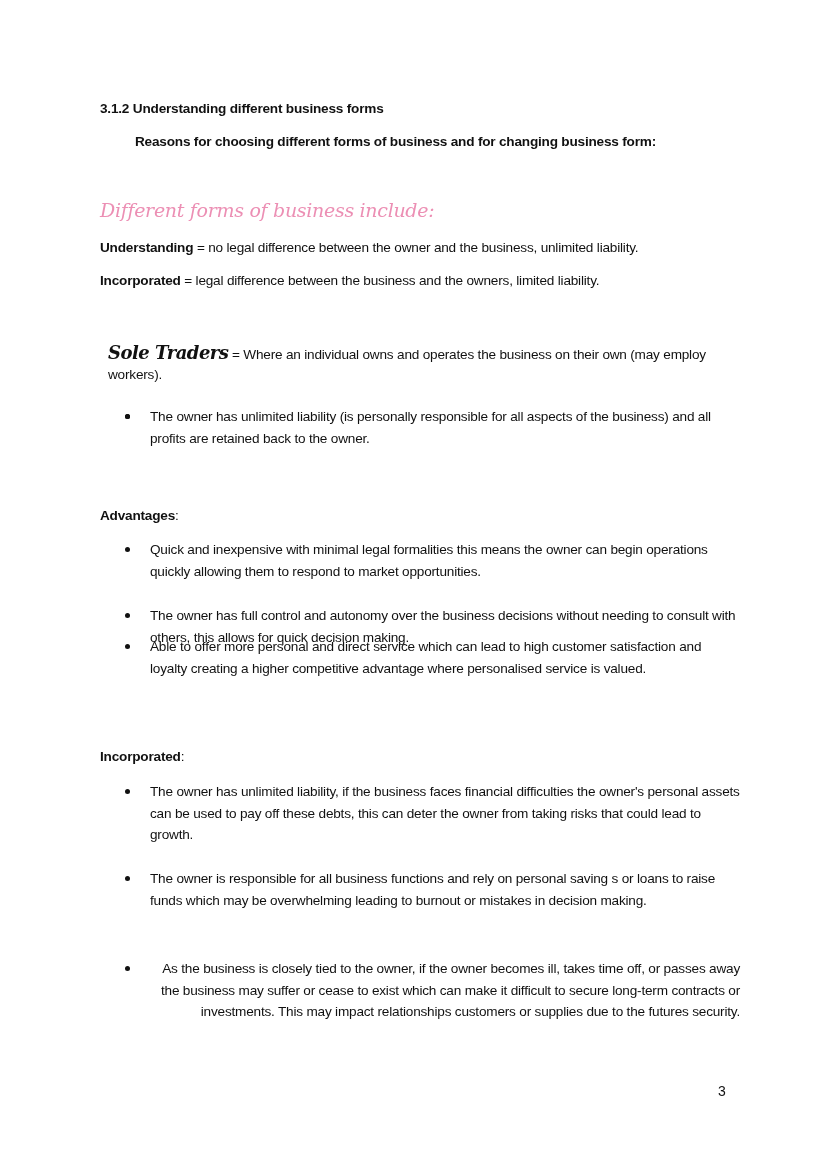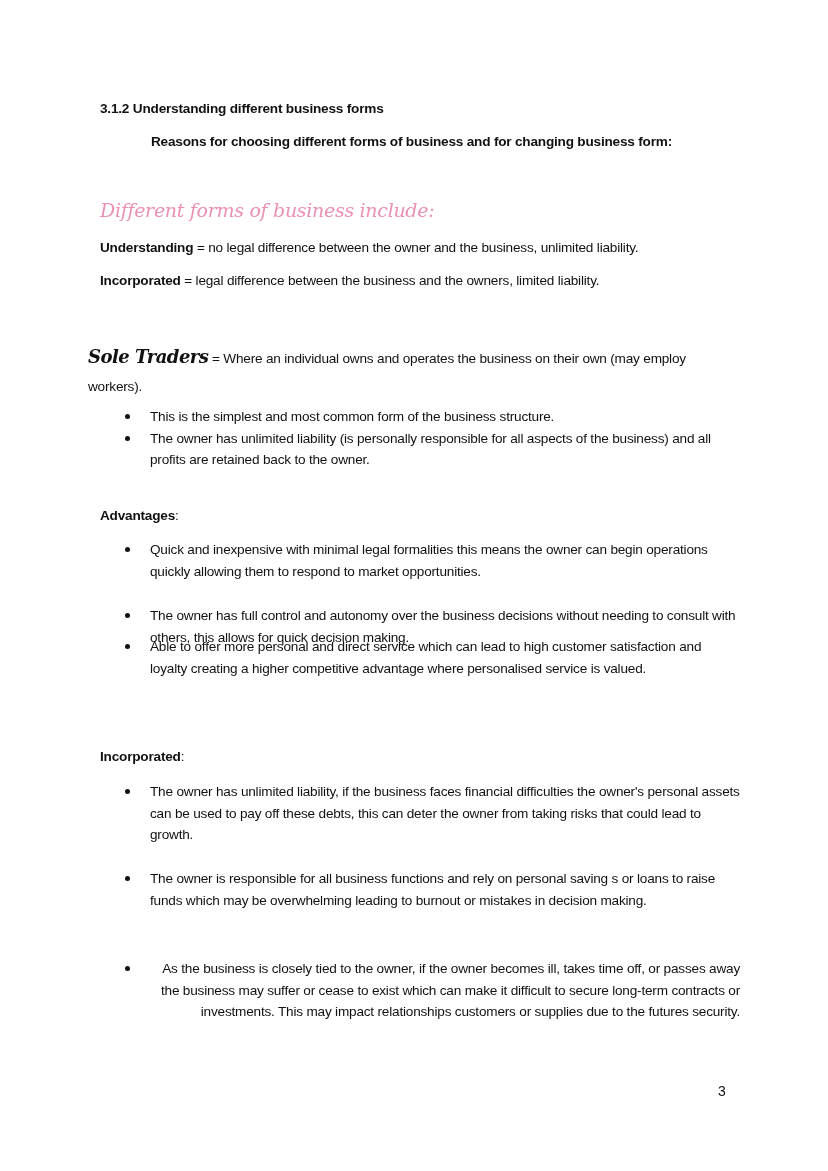--- a/index.html
+++ b/index.html
@@ -5,28 +5,28 @@
     html, body { margin: 0; padding: 0; background: #ffffff; }
     body {
       width: 828px; height: 1171px; position: relative; overflow: hidden;
       font-family: "Liberation Sans", sans-serif; color: #111;
       font-size: 13.6px;
     }
     .page { position: absolute; left: 0; top: 0; width: 828px; height: 898px; }
     .abs { position: absolute; }
     .bold { font-weight: bold; }
     .h-section { left: 100px; top: 101px; font-size: 13.6px; font-weight: bold; letter-spacing: -0.2px; }
-    .h-reasons { left: 116px; top: 134px; font-size: 13.6px; font-weight: bold; letter-spacing: -0.2px; padding-left: 35px; }
+    .h-reasons { left: 100px; top: 134px; font-size: 13.6px; font-weight: bold; letter-spacing: -0.2px; padding-left: 35px; }
     .script-pink {
       left: 100px; top: 199px; font-family: "DejaVu Serif", serif; font-style: italic;
       font-size: 19px; color: #ec8fb4; letter-spacing: -0.3px;
     }
     .def { left: 100px; font-size: 13.6px; letter-spacing: -0.2px; white-space: nowrap; }
     .sole {
-      left: 88px; top: 343px; width: 640px; line-height: 28px; font-size: 13.6px; letter-spacing: -0.2px;
+      left: 108px; top: 343px; width: 640px; line-height: 20px; font-size: 13.6px; letter-spacing: -0.2px;
     }
     .sole .script-black {
       font-family: "DejaVu Serif", serif; font-style: italic; font-weight: bold; font-size: 18px; letter-spacing: -0.5px;
     }
     ul.bullets { position: absolute; left: 100px; width: 640px; margin: 0; padding: 0; list-style: none; }
     ul.bullets li {
       position: relative; padding-left: 50px; font-size: 13.6px; line-height: 21.5px; letter-spacing: -0.2px;
     }
     ul.bullets li .dot {
       position: absolute; left: 25px; top: 8px; width: 5px; height: 5px; border-radius: 50%; background: #111;
@@ -49,21 +49,21 @@
   </div>
   <div class="abs def" style="top:273px;">
     <span class="bold">Incorporated</span><span> = legal difference between the business and the owners, limited liability.</span>
   </div>
 
   <div class="abs sole">
     <span class="script-black">Sole Traders</span><span> = Where an individual owns and operates the business on their own (may employ workers).</span>
   </div>
 
   <ul class="bullets" style="top:406px;">
-    <li><span class="dot"></span><span>This is the simplest and most common form of the business structure.</span></li>
+    <li><span class="dot"></span></li>
     <li><span class="dot"></span><span>The owner has unlimited liability (is personally responsible for all aspects of the business) and all profits are retained back to the owner.</span></li>
   </ul>
 
   <div class="abs label" style="top:508px;">
     <span class="bold">Advantages</span><span>:</span>
   </div>
 
   <ul class="bullets" style="top:539px;">
     <li><span class="dot"></span><span>Quick and inexpensive with minimal legal formalities this means the owner can begin operations quickly allowing them to respond to market opportunities.</span></li>
   </ul>

